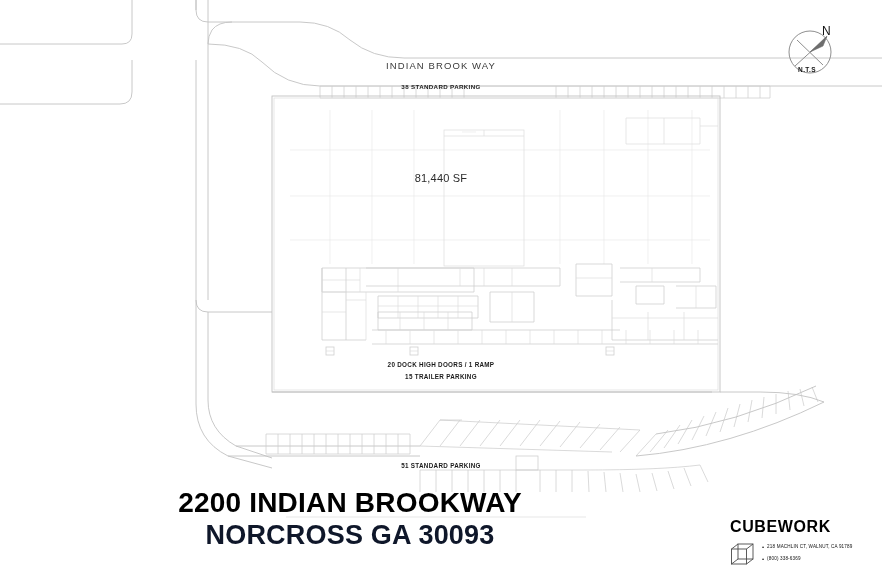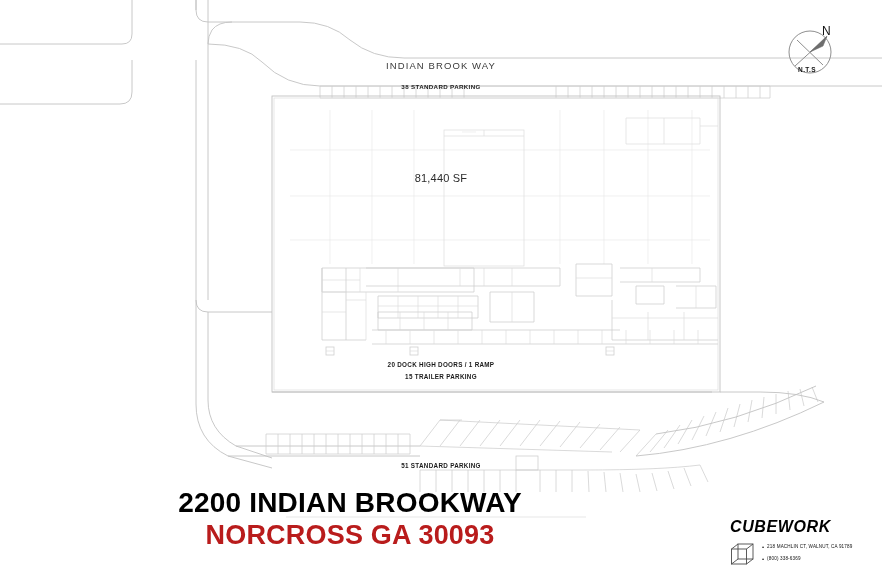--- a/index.html
+++ b/index.html
@@ -147,38 +147,37 @@
   #title-line-1 {
     font-size: 28px;
     font-weight: bold;
     letter-spacing: 0.2px;
     color: #000;
   }
   #title-line-2 {
     font-size: 27px;
     font-weight: bold;
     letter-spacing: 0.2px;
-    color: #b91c1c;
+    color: #0f172a;
     margin-top: 2px;
   }
 
   
   #brand-block {
     position: absolute;
     left: 730px;
     top: 518px;
     width: 148px;
   }
   #brand-name {
     font-size: 16px;
     font-weight: bold;
     letter-spacing: 0.6px;
     color: #000;
     margin-bottom: 5px;
-    font-style: italic;
   }
   #brand-body {
     display: flex;
     align-items: flex-start;
     gap: 6px;
   }
   #brand-cube-icon {
     flex: 0 0 auto;
     width: 26px;
     height: 26px;

